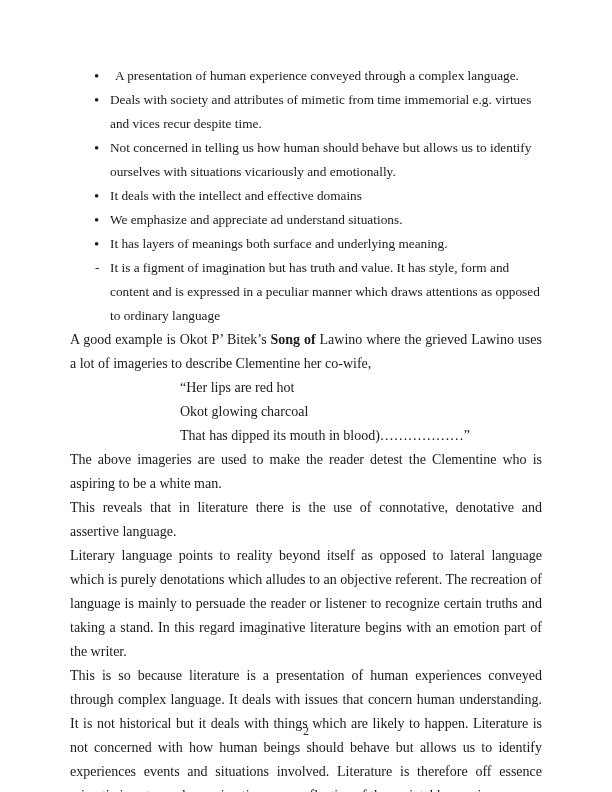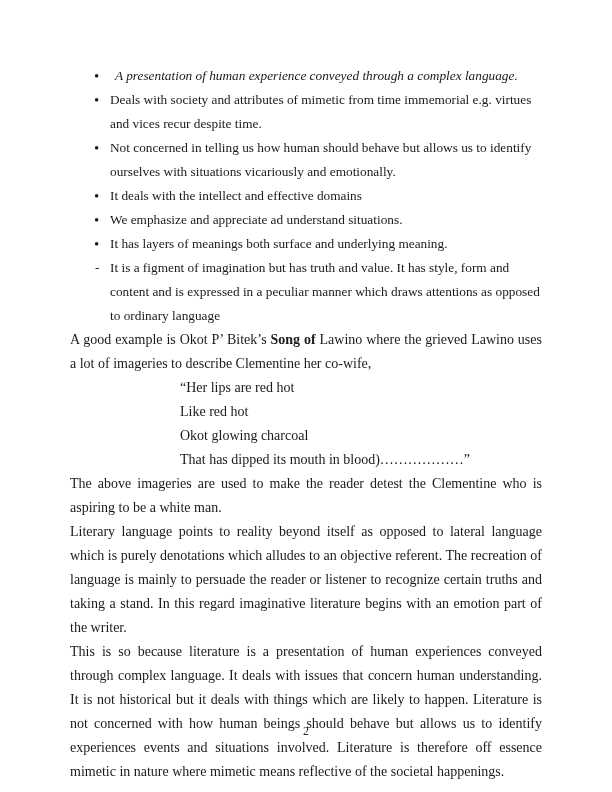--- a/index.html
+++ b/index.html
@@ -58,21 +58,20 @@
   }
   .bullet-item .marker.dash {
     left: 25px;
     font-size: 13.3px;
   }
   .bullet-item .btext {
     display: block;
   }
   .bullet-item.first .btext {
     text-indent: 5px;
-    font-style: italic;
   }
 
   
   .para {
     font-size: 14px;
     line-height: 24px;
     text-align: justify;
     text-justify: inter-word;
     margin: 0;
   }
@@ -144,25 +143,25 @@
       <li class="bullet-item">
         <span class="marker dash">-</span>
         <span class="btext">It is a figment of imagination but has truth and value. It has style, form and content and is expressed in a peculiar manner which draws attentions as opposed to ordinary language</span>
       </li>
     </ul>
 
     <p class="para"><span>A good example is Okot P’ Bitek’s </span><b>Song of</b><span> Lawino where the grieved Lawino uses a lot of imageries to describe Clementine her co-wife,</span></p>
 
     <div class="poem">
       <div class="poem-line">“Her lips are red hot</div>
-      <div class="poem-line">Like red hot</div>
       <div class="poem-line">Okot glowing charcoal</div>
       <div class="poem-line">That has dipped its mouth in blood)………………”</div>
     </div>
 
     <p class="para">The above imageries are used to make the reader detest the Clementine who is aspiring to be a white man.</p>
+    <p class="para">This reveals that in literature there is the use of connotative, denotative and assertive language.</p>
     <p class="para">Literary language points to reality beyond itself as opposed to lateral language which is purely denotations which alludes to an objective referent. The recreation of language is mainly to persuade the reader or listener to recognize certain truths and taking a stand. In this regard imaginative literature begins with an emotion part of the writer.</p>
     <p class="para">This is so because literature is a presentation of human experiences conveyed through complex language. It deals with issues that concern human understanding. It is not historical but it deals with things which are likely to happen. Literature is not concerned with how human beings should behave but allows us to identify experiences events and situations involved. Literature is therefore off essence mimetic in nature where mimetic means reflective of the societal happenings.</p>
 
   </div>
 </div>
 
 <div class="page-number">2</div>
 
 </body></html>

